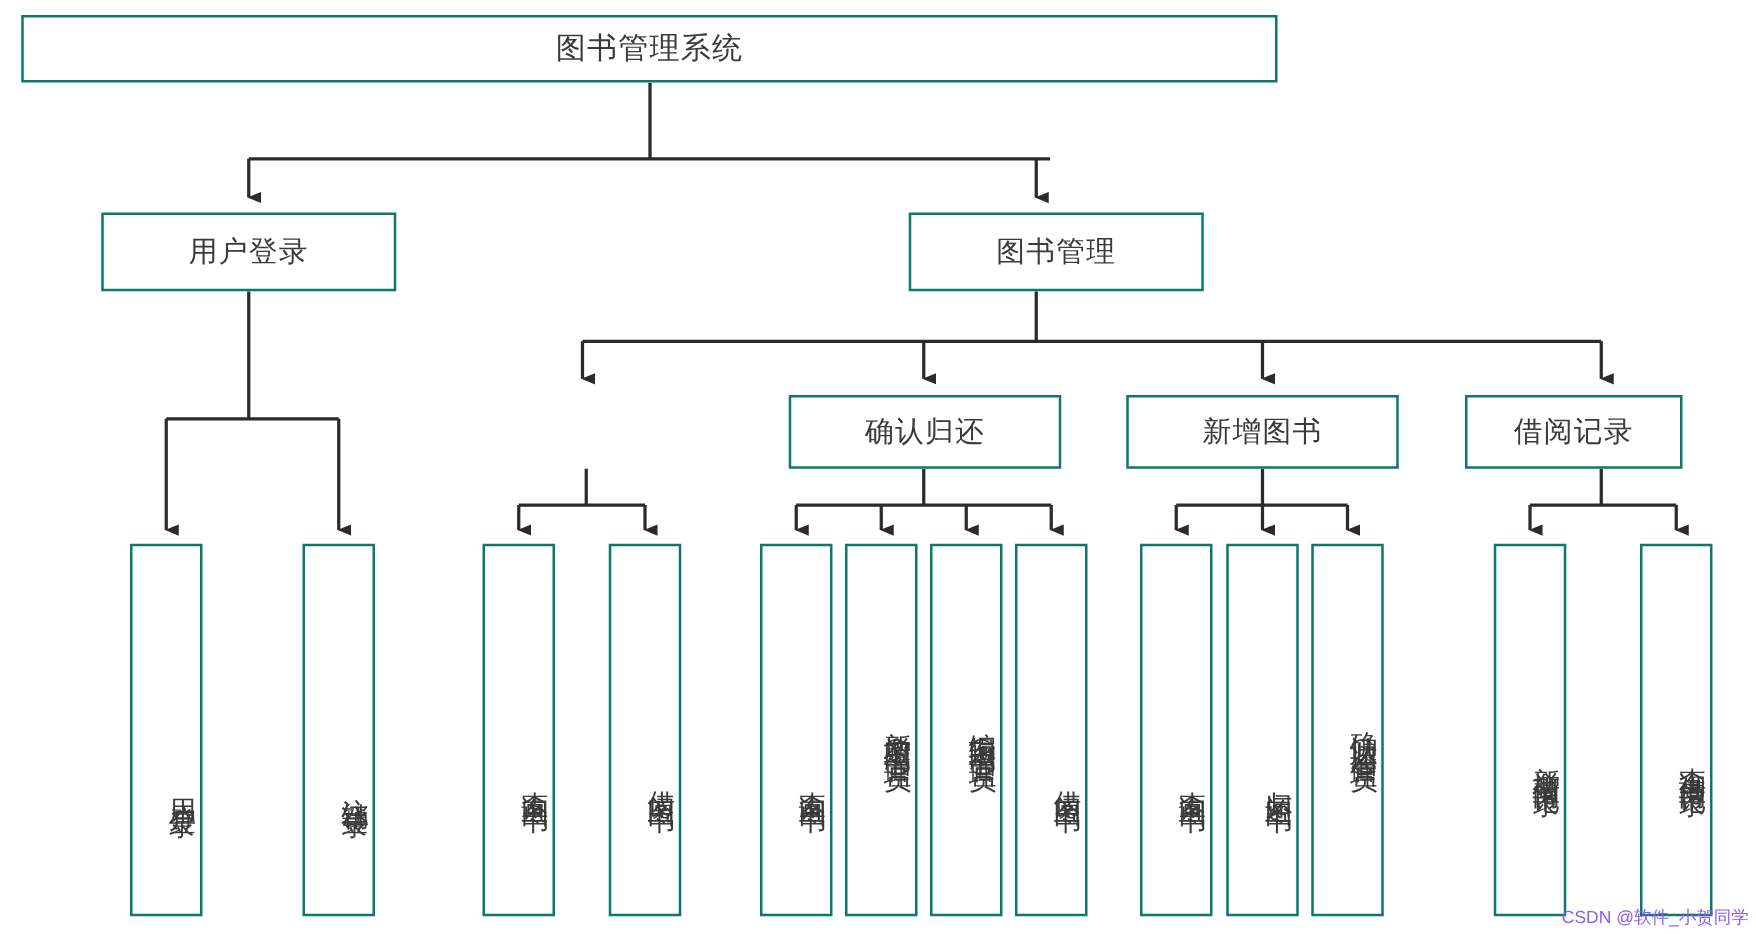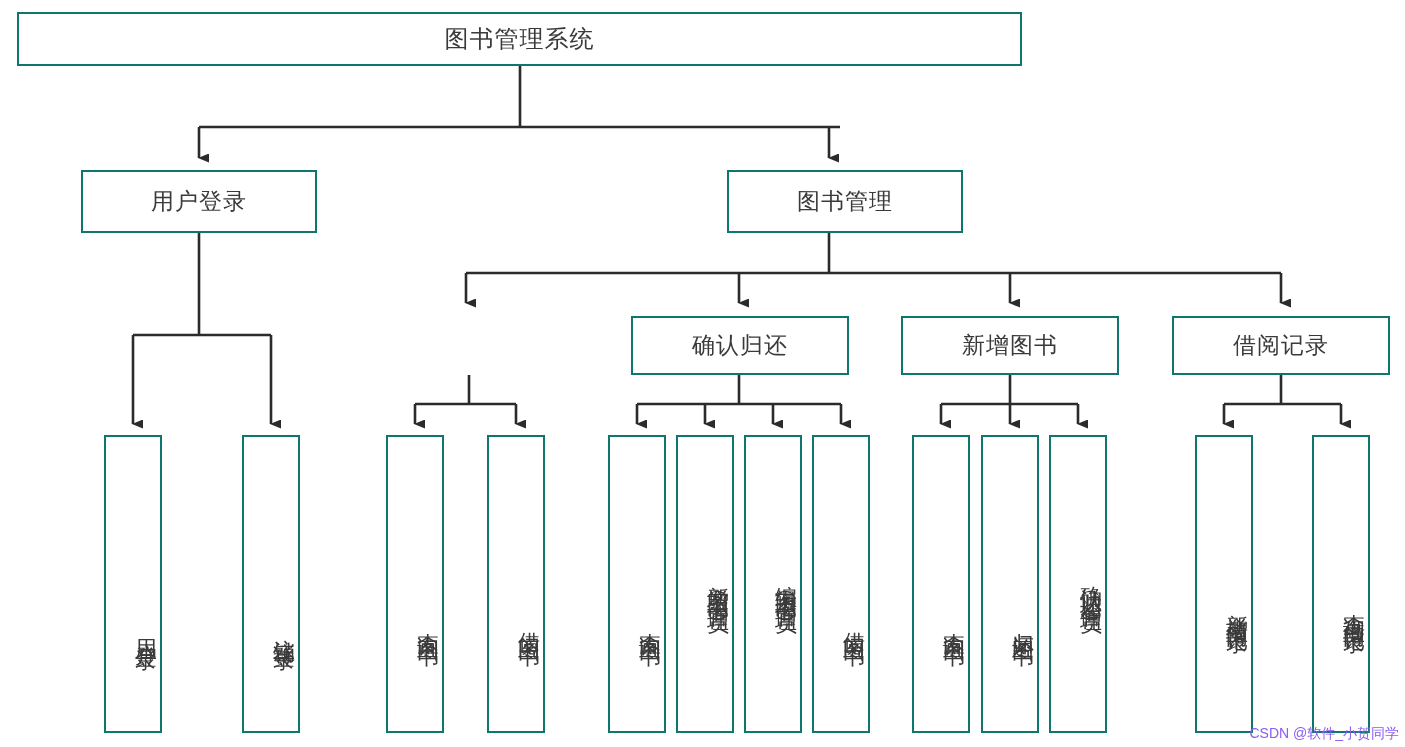--- a/index.html
+++ b/index.html
@@ -111,21 +111,21 @@
     </g>
   </svg>
 
   <div class="node h root" style="left:17px;top:12px;width:1005px;height:54px;">图书管理系统</div>
 
   <div class="node h" style="left:81px;top:170px;width:236px;height:63px;">用户登录</div>
   <div class="node h" style="left:711px;top:170px;width:236px;height:63px;margin-left:16px;">图书管理</div>
 
   <div class="node h" style="left:631px;top:316px;width:218px;height:59px;">确认归还</div>
   <div class="node h" style="left:901px;top:316px;width:218px;height:59px;">新增图书</div>
-  <div class="node h" style="left:1172px;top:316px;width:218px;height:59px;">借阅记录</div>
+  <div class="node h" style="left:1172px;top:316px;width:174px;height:59px;">借阅记录</div>
 
   <div class="node v" style="left:104px;top:435px;width:58px;height:298px;padding-top:90px;">用户登录</div>
   <div class="node v" style="left:242px;top:435px;width:58px;height:298px;padding-top:90px;">注销登录</div>
 
   <div class="node v" style="left:386px;top:435px;width:58px;height:298px;padding-top:78px;">查询图书</div>
   <div class="node v" style="left:487px;top:435px;width:58px;height:298px;padding-top:78px;">借阅图书</div>
 
   <div class="node v" style="left:608px;top:435px;width:58px;height:298px;padding-top:78px;">查询图书</div>
   <div class="node v tall" style="left:676px;top:435px;width:58px;height:298px;">新增图书（管理员）</div>
   <div class="node v tall" style="left:744px;top:435px;width:58px;height:298px;">编辑图书（管理员）</div>

